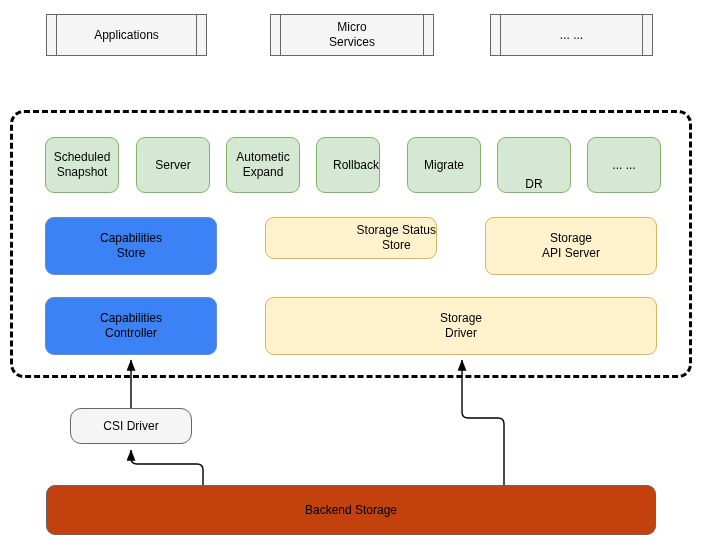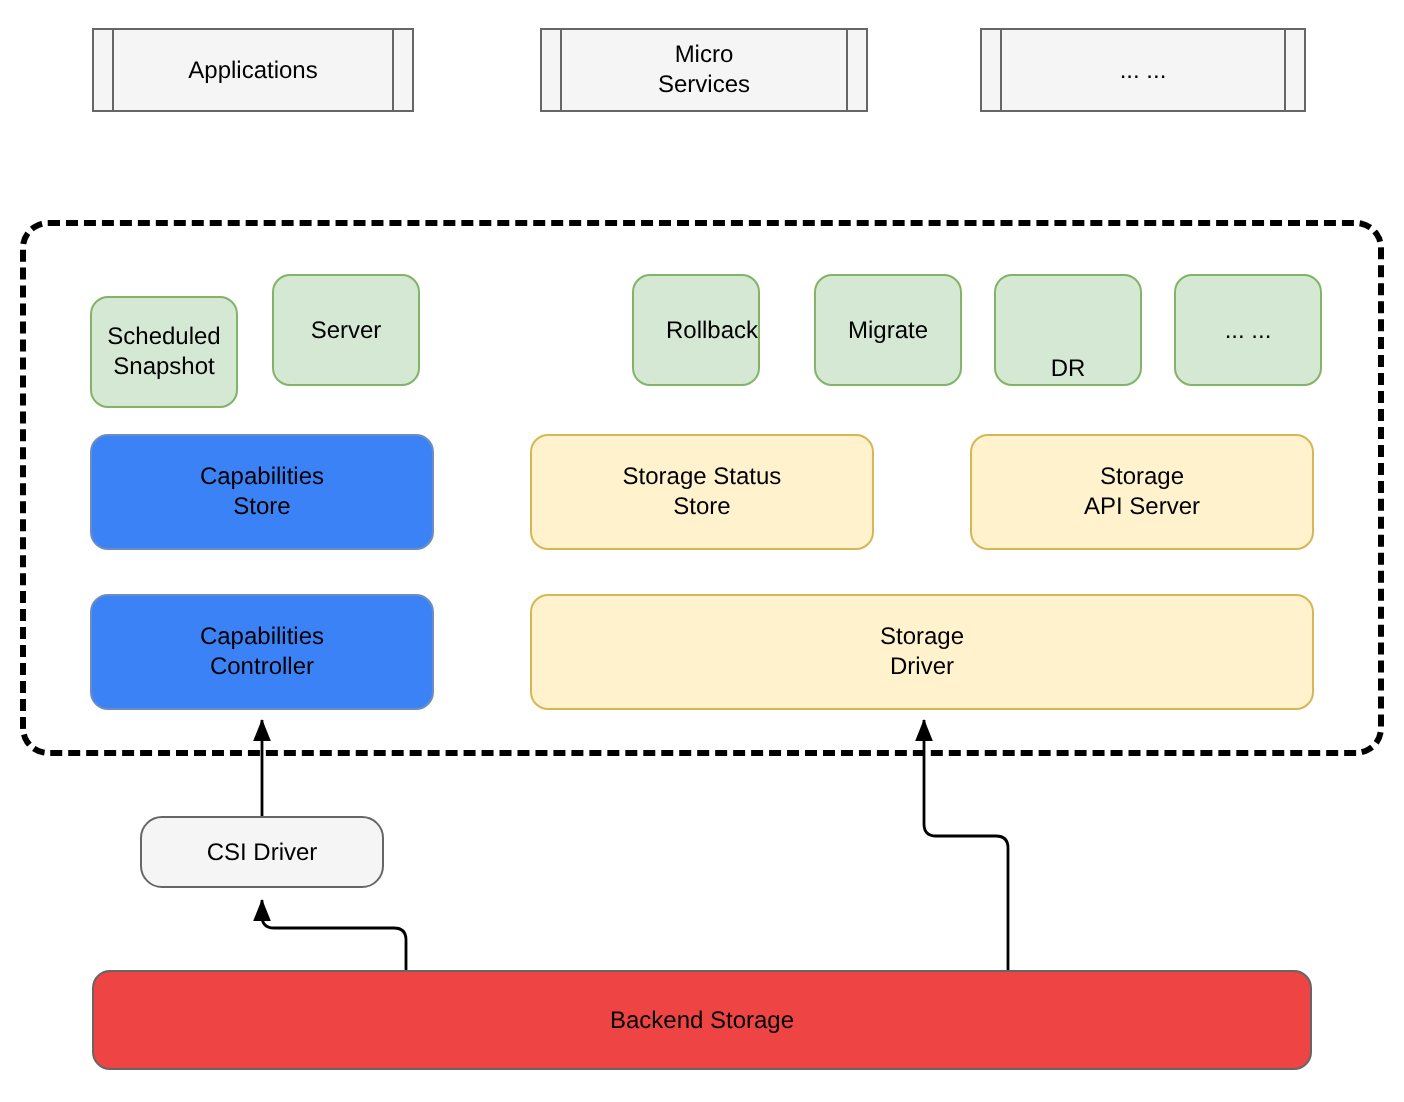--- a/index.html
+++ b/index.html
@@ -74,21 +74,21 @@
   }
   .green  { background: #d5e8d4; border-color: #82b366; }
   .blue   { background: #3b82f6; border-color: #6c8ebf; }
   .yellow { background: #fff2cc; border-color: #d6b656; }
   .gray-sharp {
     background: #f5f5f5;
     border: 1px solid #666666;
     border-radius: 0;
   }
   .gray-round {
-    background: #ef4444;
+    background: #c2410c;
     border: 1px solid #666666;
     border-radius: 9px;
   }
 
   .feature-box { font-size: 12px; }
   .store-box   { font-size: 12px; }
 
   
   #connectors {
     position: absolute;
@@ -118,45 +118,49 @@
   </div>
 
   <div class="node process" style="left:490px; top:14px; width:163px; height:42px;">
     <span class="bar left"></span>
     <span class="bar right"></span>
     <span class="ptext">... ...</span>
   </div>
 
   <div id="platform-boundary"></div>
 
-  <div class="node rounded green feature-box" style="left:45px; top:137px; width:74px; height:56px;margin-top:11px;">
+  <div class="node rounded green feature-box" style="left:45px; top:137px; width:74px; height:56px;">
     <span>Scheduled
 Snapshot</span>
   </div>
   <div class="node rounded green feature-box" style="left:136px; top:137px; width:74px; height:56px;">
     <span>Server</span>
+  </div>
+  <div class="node rounded green feature-box" style="left:226px; top:137px; width:74px; height:56px;">
+    <span>Autometic
+Expand</span>
   </div>
   <div class="node rounded green feature-box" style="left:316px; top:137px; width:64px; height:56px;padding-left:16px;">
     <span>Rollback</span>
   </div>
   <div class="node rounded green feature-box" style="left:407px; top:137px; width:74px; height:56px;">
     <span>Migrate</span>
   </div>
   <div class="node rounded green feature-box" style="left:497px; top:137px; width:74px; height:56px;align-items:flex-end;">
     <span>DR</span>
   </div>
   <div class="node rounded green feature-box" style="left:587px; top:137px; width:74px; height:56px;">
     <span>... ...</span>
   </div>
 
   <div class="node rounded blue store-box" style="left:45px; top:217px; width:172px; height:58px;">
     <span>Capabilities
 Store</span>
   </div>
-  <div class="node rounded yellow store-box" style="left:265px; top:217px; width:172px; height:58px;">
+  <div class="node rounded yellow store-box" style="left:265px; top:217px; width:172px; height:42px;justify-content:flex-end;">
     <span>Storage Status
 Store</span>
   </div>
   <div class="node rounded yellow store-box" style="left:485px; top:217px; width:172px; height:58px;">
     <span>Storage
 API Server</span>
   </div>
 
   <div class="node rounded blue store-box" style="left:45px; top:297px; width:172px; height:58px;">
     <span>Capabilities

